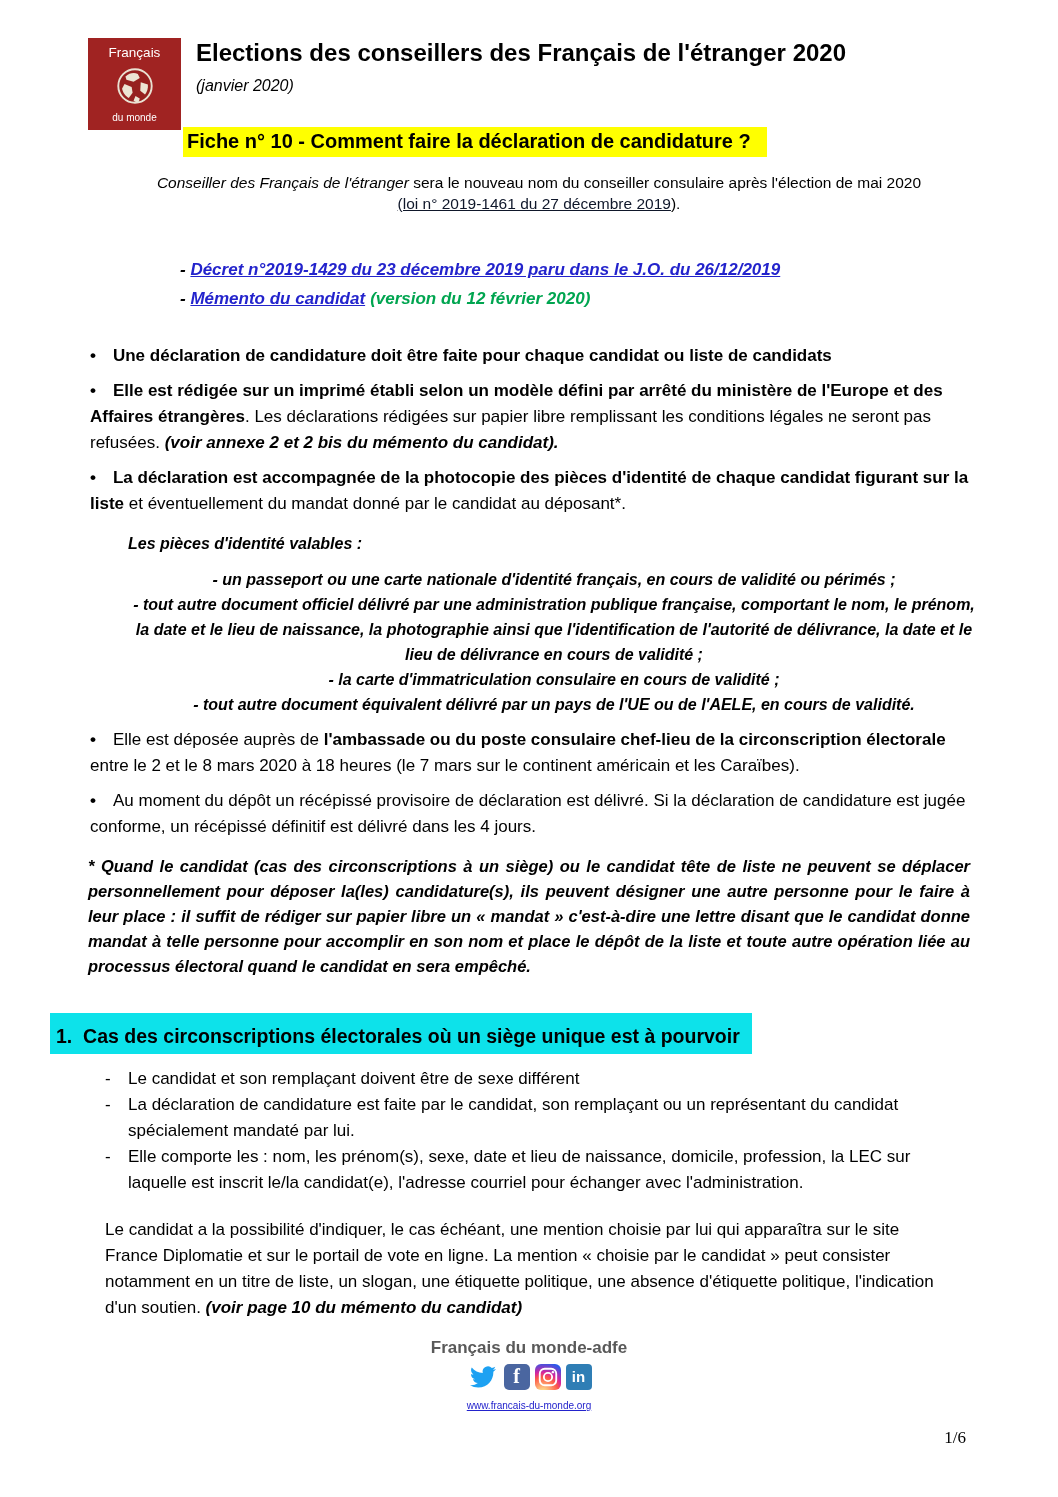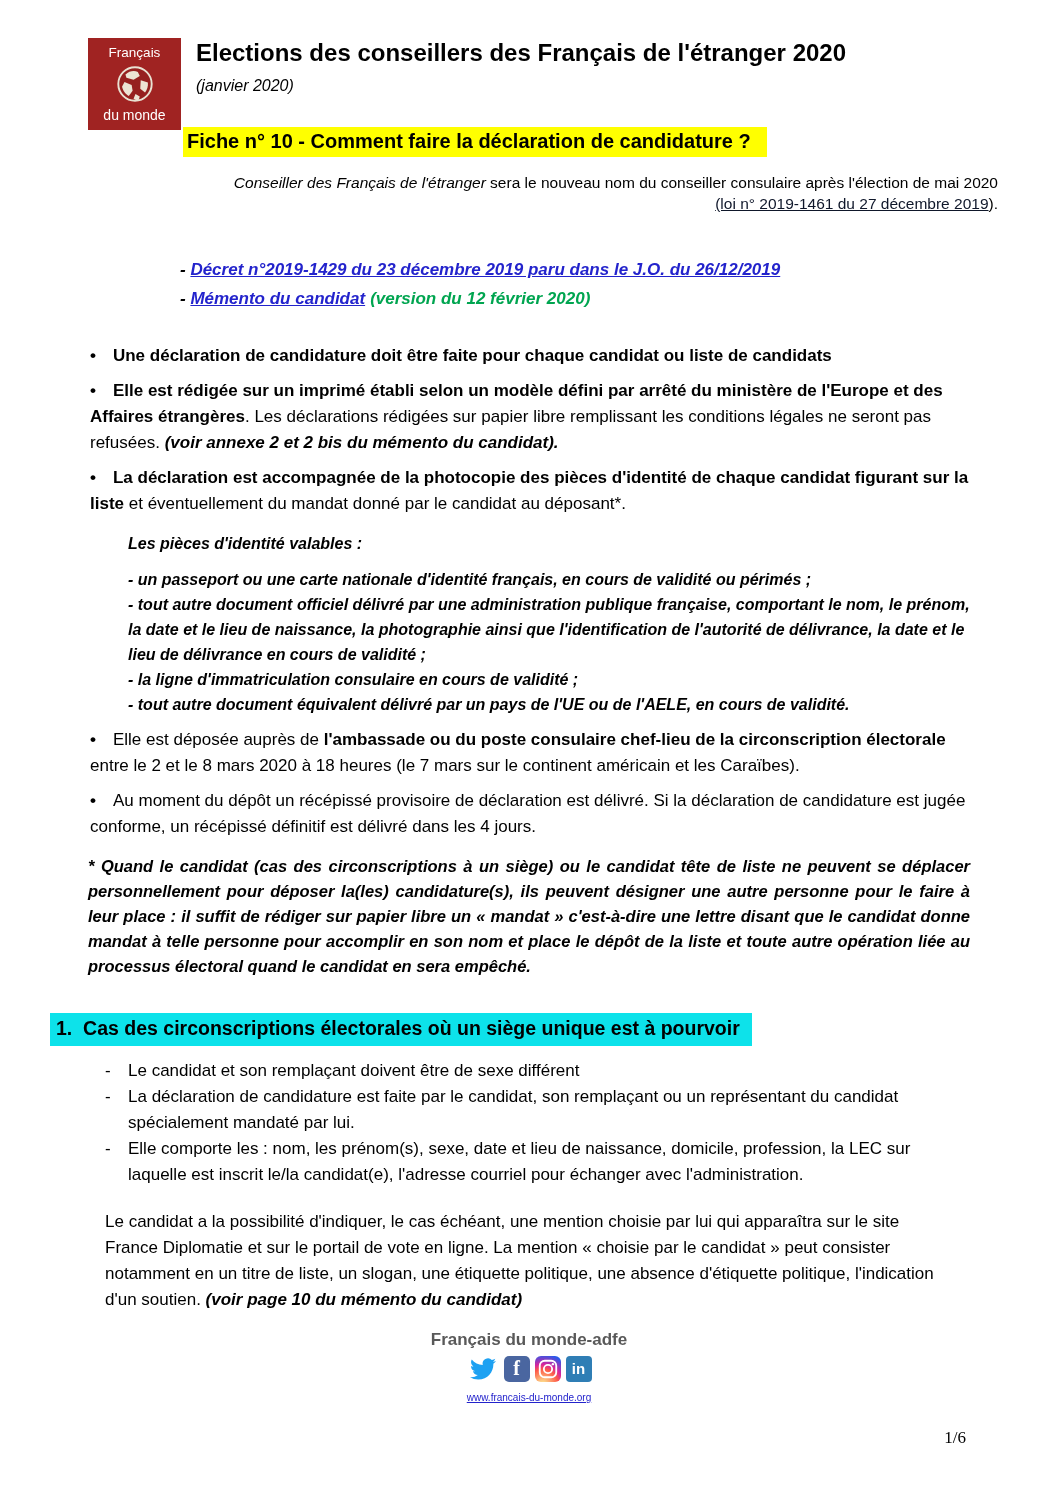--- a/index.html
+++ b/index.html
@@ -16,59 +16,59 @@
   }
 
   
   .header-row { display: flex; align-items: flex-start; padding: 38px 80px 0 88px; }
   .logo {
     width: 93px; height: 92px; background: #a02322; color: #fff;
     display: flex; flex-direction: column; align-items: center; justify-content: space-between;
     padding: 7px 2px; flex: 0 0 auto;
   }
   .logo-top { font-size: 13.5px; }
-  .logo-bottom { font-size: 14px; }
+  .logo-bottom { font-size: 10px; }
   .logo-globe { width: 42px; height: 42px; margin: -2px 0; }
   .header-text { margin-left: 15px; padding-top: 0px; }
   .doc-title { font-size: 24px; font-weight: bold; line-height: 30px; }
   .doc-date { font-style: italic; font-size: 16px; margin-top: 9px; }
 
   .fiche-title {
     display: inline-block; margin: -3px 0 0 183px; background: #ffff00;
     font-size: 20px; font-weight: bold; padding: 3px 16px 4px 4px;
   }
 
   
-  .intro { text-align: right; font-size: 15.5px; line-height: 21px; margin-top: 15px; padding: 0 60px; margin-left: 20px; }
+  .intro { text-align: center; font-size: 15.5px; line-height: 21px; margin-top: 15px; padding: 0 60px; margin-left: 20px; }
   .intro .it { font-style: italic; }
   .intro a { color: #0f172a; }
 
   
   .ref-links { margin: 41px 90px 0 180px; font-size: 17px; line-height: 29px; font-style: italic; font-weight: bold; }
   .ref-line::before { content: "- "; color: #000; }
   .ref-line a { color: #2323cc; text-decoration: underline; }
   .green-note { color: #00a550; margin-left: 5px; }
 
   
   .bullets { margin: 30px 78px 0 90px; font-size: 17px; line-height: 26px; }
   .bullet { margin-bottom: 9px; }
   .bullet::before { content: "\2022"; font-weight: bold; margin-right: 17px; }
   .b { font-weight: bold; }
   .bi { font-weight: bold; font-style: italic; }
 
   .id-title { margin: 14px 0 0 38px; font-style: italic; font-weight: bold; font-size: 16px; line-height: 25px; }
-  .id-list { margin: 11px 0 10px 38px; font-style: italic; font-weight: bold; font-size: 16px; line-height: 25px; }
+  .id-list { margin: 11px 0 10px 38px; font-style: italic; font-weight: bold; font-size: 16px; line-height: 25px; text-align: center; }
 
   
   .footnote { margin: 14px 88px 0 88px; font-weight: bold; font-style: italic; font-size: 16.5px; line-height: 25px; text-align: justify; }
 
   
   .section-heading {
     display: inline-block; margin: 34px 0 0 50px; background: #0de2ea;
-    font-weight: bold; font-size: 19.5px; padding: 4px 12px 6px 6px; white-space: pre-wrap;
+    font-weight: bold; font-size: 19.5px; padding: 12px 12px 6px 6px; white-space: pre-wrap;
   }
   .dash-list { margin: 12px 110px 0 105px; font-size: 17px; line-height: 26px; }
   .dash-item { position: relative; padding-left: 23px; }
   .dash-item::before { content: "-"; position: absolute; left: 0; }
   .final-para { margin: 21px 115px 0 105px; font-size: 17px; line-height: 26px; }
 
   
   .footer { text-align: center; margin-top: 17px; }
   .footer-org { font-weight: bold; font-size: 17px; color: #595959; }
   .social-row { display: flex; justify-content: center; align-items: center; gap: 5px; margin-top: 5px; height: 28px; }
@@ -125,21 +125,21 @@
     <div class="bullet"><span class="b">Une déclaration de candidature doit être faite pour chaque candidat ou liste de candidats</span></div>
 
     <div class="bullet"><span class="b">Elle est rédigée sur un imprimé établi selon un modèle défini par arrêté du ministère de l'Europe et des Affaires étrangères</span><span>. Les déclarations rédigées sur papier libre remplissant les conditions légales ne seront pas refusées. </span><span class="bi">(voir annexe 2 et 2 bis du mémento du candidat).</span></div>
 
     <div class="bullet"><span class="b">La déclaration est accompagnée de la photocopie des pièces d'identité de chaque candidat figurant sur la liste</span><span> et éventuellement du mandat donné par le candidat au déposant*.</span></div>
 
     <div class="id-title">Les pièces d'identité valables :</div>
     <div class="id-list">
       <div>- un passeport ou une carte nationale d'identité français, en cours de validité ou périmés ;</div>
       <div>- tout autre document officiel délivré par une administration publique française, comportant le nom, le prénom, la date et le lieu de naissance, la photographie ainsi que l'identification de l'autorité de délivrance, la date et le lieu de délivrance en cours de validité ;</div>
-      <div>- la ligne d'immatriculation consulaire en cours de validité ;</div>
+      <div>- la carte d'immatriculation consulaire en cours de validité ;</div>
       <div>- tout autre document équivalent délivré par un pays de l'UE ou de l'AELE, en cours de validité.</div>
     </div>
 
     <div class="bullet"><span>Elle est déposée auprès de </span><span class="b">l'ambassade ou du poste consulaire chef-lieu de la circonscription électorale</span><span> entre le 2 et le 8 mars 2020 à 18 heures (le 7 mars sur le continent américain et les Caraïbes).</span></div>
 
     <div class="bullet"><span>Au moment du dépôt un récépissé provisoire de déclaration est délivré. Si la déclaration de candidature est jugée conforme, un récépissé définitif est délivré dans les 4 jours.</span></div>
   </div>
 
   
   <div class="footnote">* Quand le candidat (cas des circonscriptions à un siège) ou le candidat tête de liste ne peuvent se déplacer personnellement pour déposer la(les) candidature(s), ils peuvent désigner une autre personne pour le faire à leur place : il suffit de rédiger sur papier libre un « mandat » c'est-à-dire une lettre disant que le candidat donne mandat à telle personne pour accomplir en son nom et place le dépôt de la liste et toute autre opération liée au processus électoral quand le candidat en sera empêché.</div>

